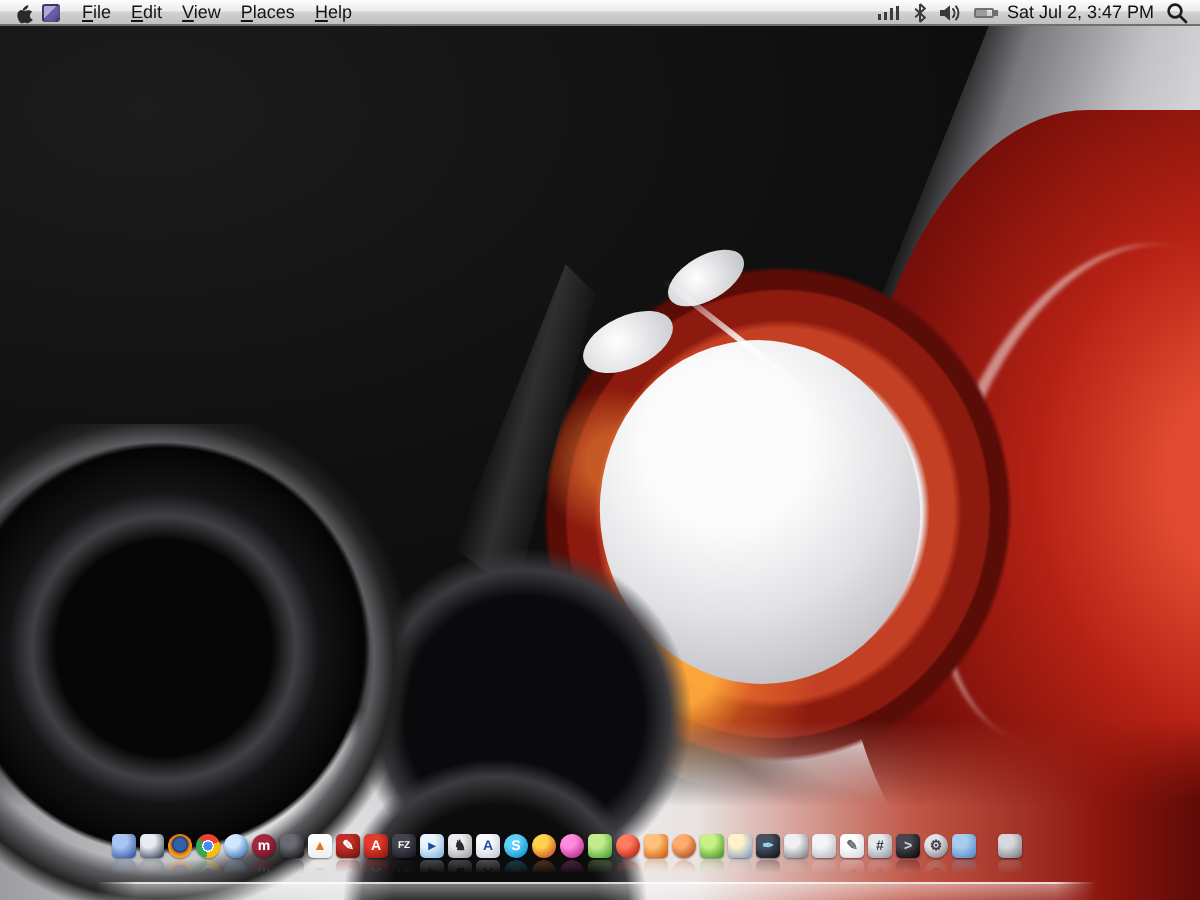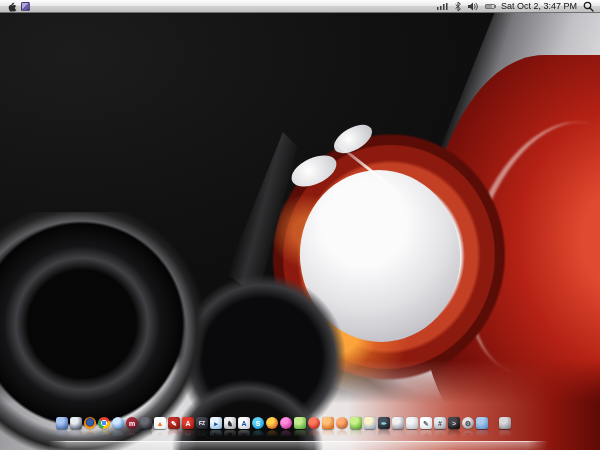--- a/index.html
+++ b/index.html
@@ -123,41 +123,48 @@
     <div class="l-bblob"></div>
   </div>
 
   <div class="menubar">
     <span class="apple">
       <svg width="10" height="11" viewBox="0 0 10 11">
           <path fill="#2a2a2c" d="M5.2 2.6c.5-.7 1.4-1 2.1-.8-.1.6-.4 1.2-.9 1.6-.5.5-1.3.8-2 .6-.1-.5.3-1 .8-1.4zM7.9 10c-.5.7-1.1.7-1.7.5-.5-.2-1-.2-1.6 0-.7.3-1.2.2-1.7-.5C1.6 8.4 1.2 6 2.3 4.8c.5-.6 1.3-.9 2-.7.5.1 1 .3 1.4.3.4 0 .9-.2 1.4-.3.7-.1 1.5.2 2 .8-1.7 1.1-1.4 3.3.3 4-.3.6-.9 1-1.5 1.1z"></path>
         </svg>
     </span>
     <span class="applet"></span>
+    <nav class="menus" id="menus">
+        <span class="menu"><u>F</u>ile</span>
+        <span class="menu"><u>E</u>dit</span>
+        <span class="menu"><u>V</u>iew</span>
+        <span class="menu"><u>P</u>laces</span>
+        <span class="menu"><u>H</u>elp</span>
+      </nav>
     <div class="mb-right">
       <span id="statusIcons" style="display:inline-flex;align-items:center;gap:6px;">
           <span class="sticon">
             <span class="sig"></span>
           </span>
           <span class="sticon">
             <svg width="8" height="11" viewBox="0 0 8 11">
               <path d="M4 1 v9 M4 1 l2.4 2.2 L1.6 7.6 M4 10 l2.4 -2.2 L1.6 3.4" stroke="#3a3a3c" stroke-width="1" fill="none"></path>
             </svg>
           </span>
           <span class="sticon">
             <svg width="11" height="9" viewBox="0 0 11 9">
               <path fill="#3a3a3c" d="M0 3 h2.2 L5 .6 v7.8 L2.2 6 H0 z"></path>
               <path d="M6.5 2.5 a3 3 0 0 1 0 4 M8 1.2 a5 5 0 0 1 0 6.6" stroke="#3a3a3c" stroke-width="1" fill="none" stroke-linecap="round"></path>
             </svg>
           </span>
           <span class="sticon">
             <span class="bat"></span>
           </span>
         </span>
-      <span class="clock">Sat Oct 2, 3:47 PM</span>
+      <span class="clock">Sat Jul 2, 3:47 PM</span>
       <span class="spot">
         <svg width="11" height="11" viewBox="0 0 11 11">
             <circle cx="4.5" cy="4.5" r="3.2" stroke="#1c1c1c" stroke-width="1.3" fill="none"></circle>
             <path d="M7 7 L10 10" stroke="#1c1c1c" stroke-width="1.4" stroke-linecap="round"></path>
           </svg>
       </span>
     </div>
   </div>
 
   <div class="dock">

